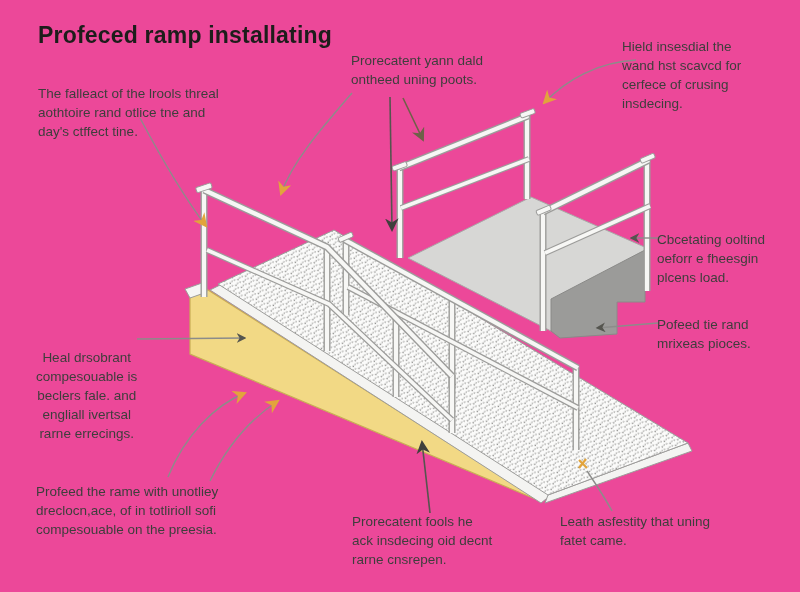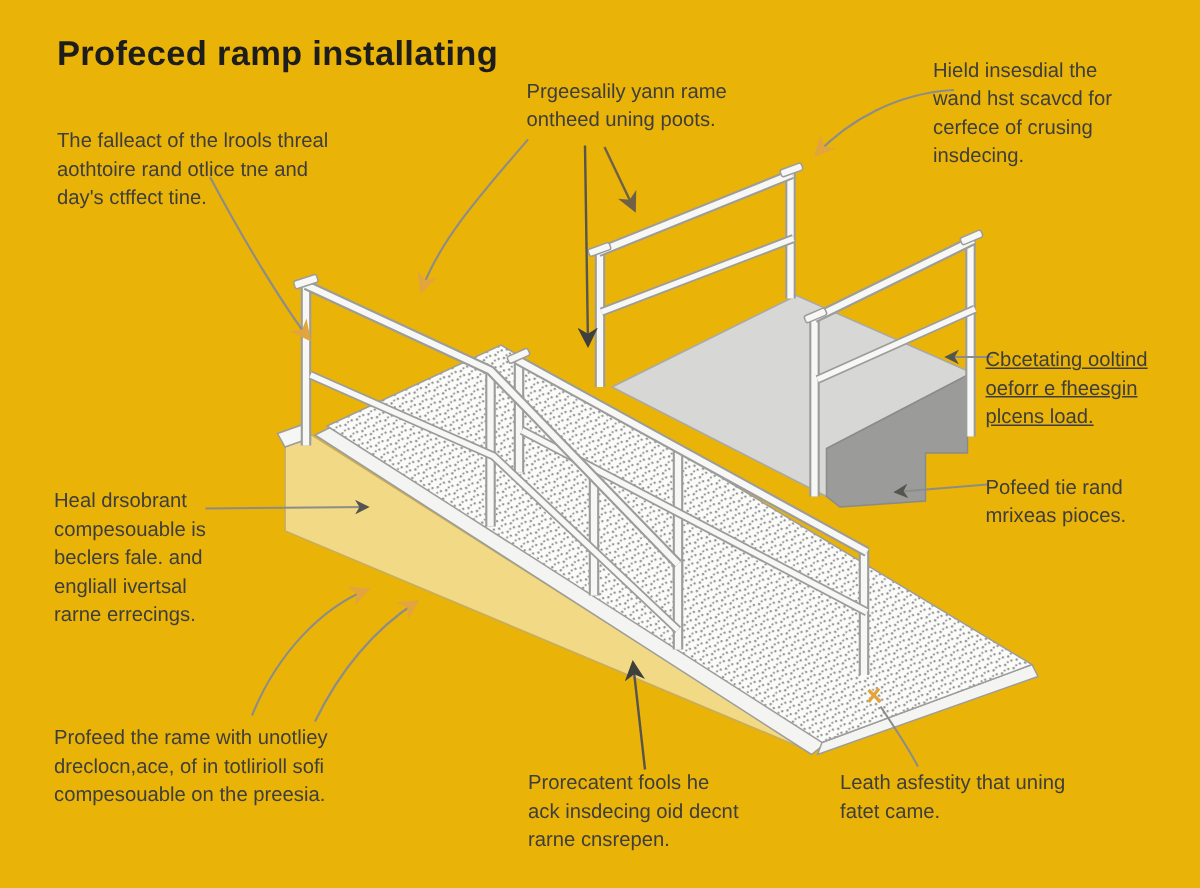--- a/index.html
+++ b/index.html
@@ -1,17 +1,17 @@
 <!DOCTYPE html>
 <html><head>
 <meta charset="utf-8">
 <style>
   html,body{margin:0;padding:0;background:#ffffff;}
   .canvas{
-    position:relative;width:800px;height:592px;background:#eab308;
+    position:relative;width:800px;height:592px;background:#ec4899;
     font-family:"Liberation Sans", sans-serif;overflow:hidden;
   }
   .title{
     position:absolute;left:38px;top:22px;margin:0;
     font-size:23px;font-weight:bold;color:#1d1d1b;letter-spacing:.2px;
   }
   .note{position:absolute;font-size:13.5px;line-height:19px;color:#3e3e3c;}
   .note span{display:block;white-space:nowrap;}
   svg{position:absolute;left:0;top:0;}
 </style>
@@ -131,43 +131,43 @@
 
   <h1 class="title">Profeced ramp installating</h1>
 
   <div class="note" style="left:38px;top:68px;margin-top:16px;">
     <span>The falleact of the lrools threal</span>
     <span>aothtoire rand otlice tne and</span>
     <span>day's ctffect tine.</span>
   </div>
 
   <div class="note" style="left:351px;top:51px;">
-    <span>Prgeesalily yann rame</span>
+    <span>Prorecatent yann dald</span>
     <span>ontheed uning poots.</span>
   </div>
 
   <div class="note" style="left:622px;top:37px;">
     <span>Hield insesdial the</span>
     <span>wand hst scavcd for</span>
     <span>cerfece of crusing</span>
     <span>insdecing.</span>
   </div>
 
-  <div class="note" style="left:657px;top:230px;text-decoration:underline;">
+  <div class="note" style="left:657px;top:230px;">
     <span>Cbcetating ooltind</span>
     <span>oeforr e fheesgin</span>
     <span>plcens load.</span>
   </div>
 
   <div class="note" style="left:657px;top:315px;">
     <span>Pofeed tie rand</span>
     <span>mrixeas pioces.</span>
   </div>
 
-  <div class="note" style="left:36px;top:324px;">
+  <div class="note" style="left:36px;top:348px;text-align:center;">
     <span>Heal drsobrant</span>
     <span>compesouable is</span>
     <span>beclers fale. and</span>
     <span>engliall ivertsal</span>
     <span>rarne errecings.</span>
   </div>
 
   <div class="note" style="left:36px;top:482px;">
     <span>Profeed the rame with unotliey</span>
     <span>dreclocn,ace, of in totlirioll sofi</span>

